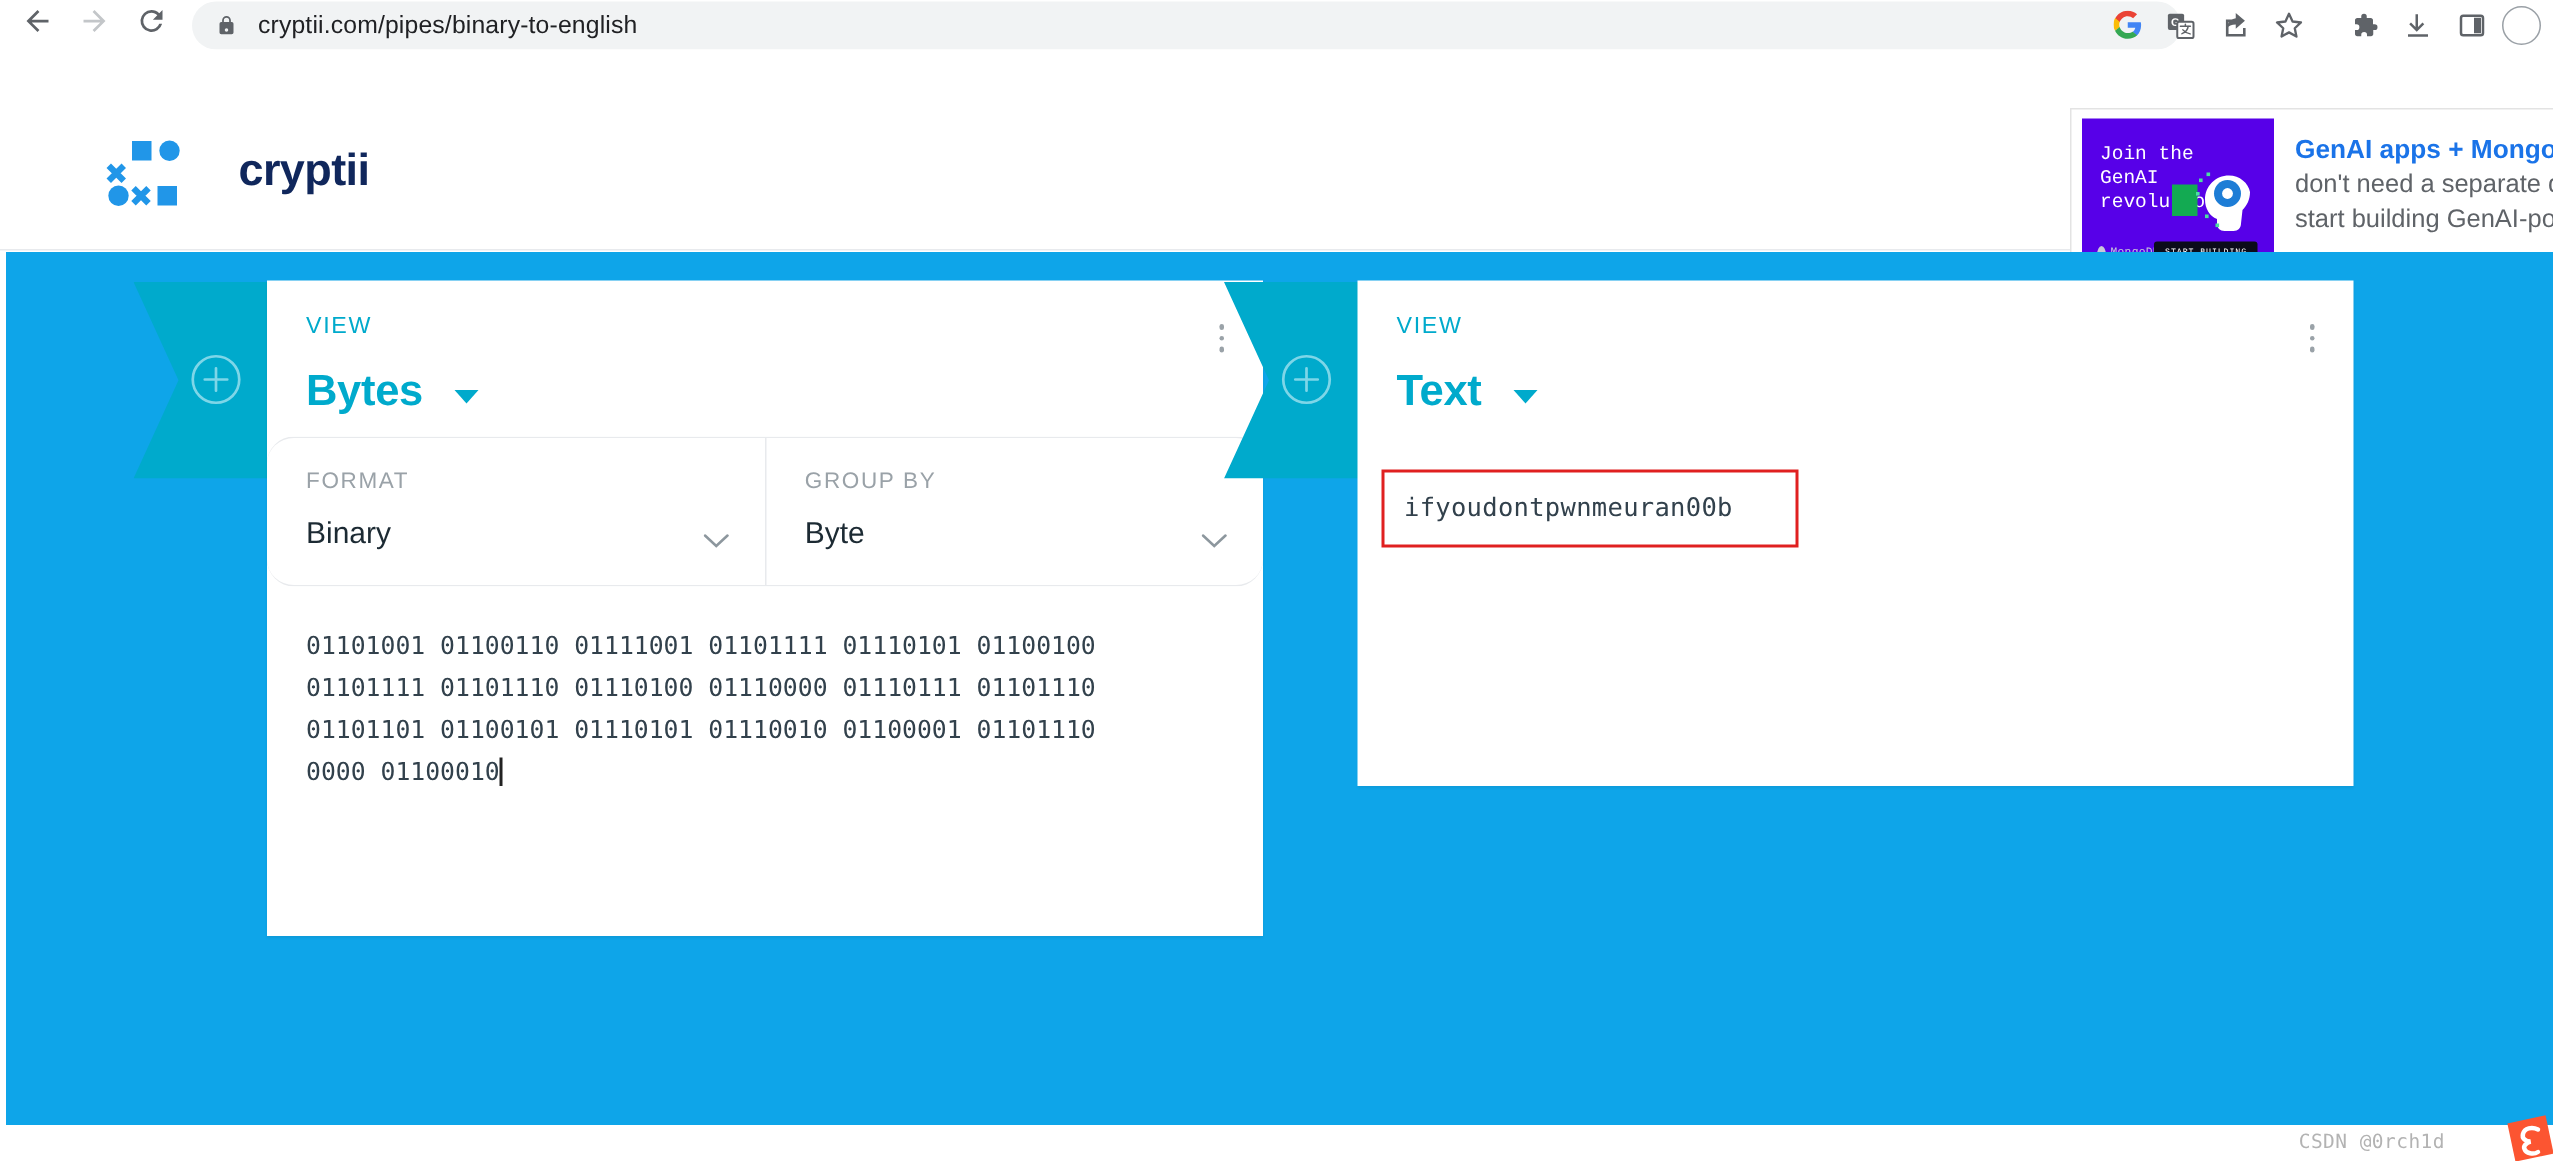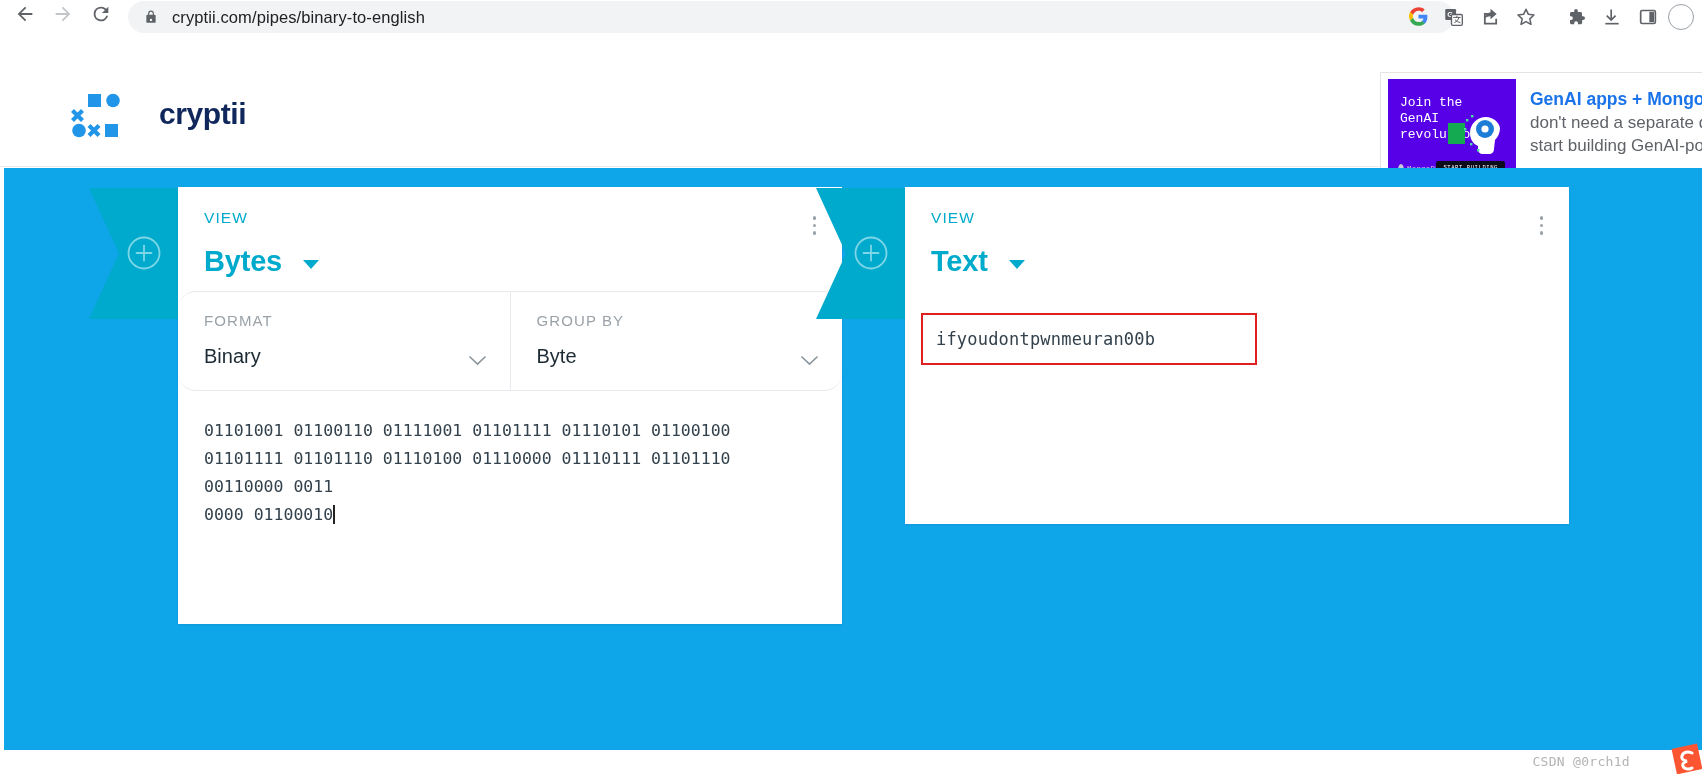--- a/index.html
+++ b/index.html
@@ -226,21 +226,21 @@
     vertical-align: -4px;
   }
 
   .text-content {
     padding: 22px 20px 26px 16px;
     height: 217px;
   }
   .text-outline {
     border: 2px solid #e02020;
     padding: 14px 14px 14px 13px;
-    width: 336px;
+    width: 278px;
   }
   .text-value {
     font-family: "DejaVu Sans Mono", "Liberation Mono", monospace;
     font-size: 17px;
     color: #32414c;
     letter-spacing: 0.2px;
     white-space: nowrap;
   }
 
   
@@ -427,21 +427,21 @@
           <div class="setting-value">Byte</div>
           <svg class="chev" viewBox="0 0 17 10">
             <path d="M1 1l7.5 7L16 1" fill="none" stroke="#8d979e" stroke-width="1.7" stroke-linecap="round"></path>
           </svg>
         </div>
       </div>
 
       <div class="byte-content">
         <div class="mono">01101001 01100110 01111001 01101111 01110101 01100100</div>
         <div class="mono">01101111 01101110 01110100 01110000 01110111 01101110</div>
-        <div class="mono">00110000 0011</div>
+        <div class="mono">01101101 01100101 01110101 01110010 01100001 01101110</div>
         <div class="mono"><span>0000 01100010</span><span class="caret-text"></span></div>
       </div>
     </div>
   </div>
 
   <div class="brick" style="left:812px; top:20px;">
     <div class="flag">
       <svg width="107" height="131" viewBox="0 0 107 131">
         <path d="M0 0h107v131H0l30-65.5z" fill="#00aacc"></path>
       </svg>

